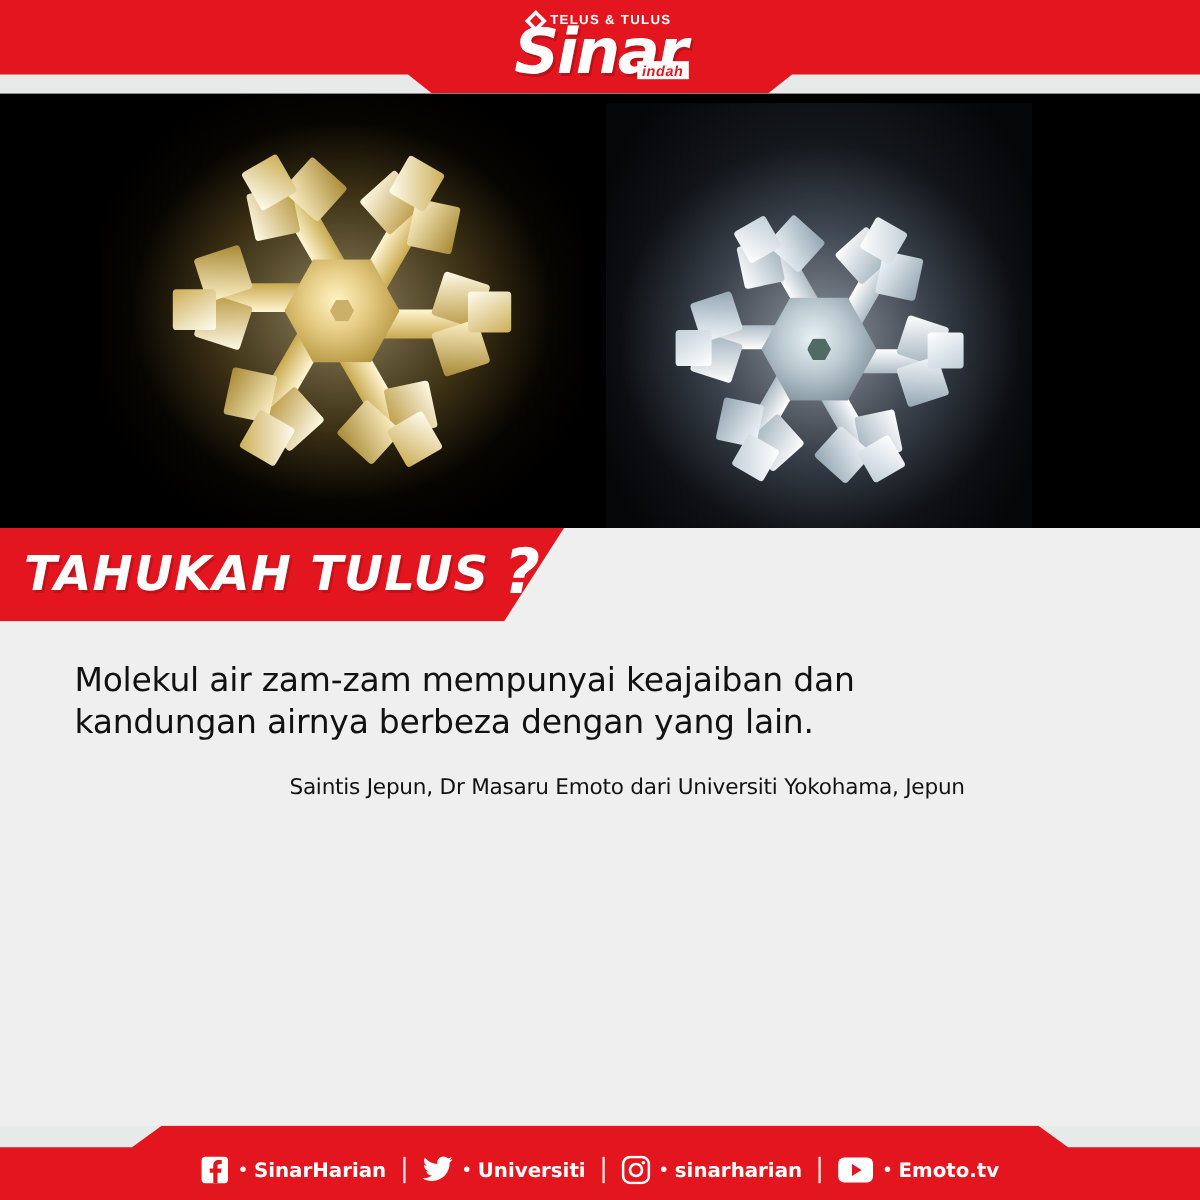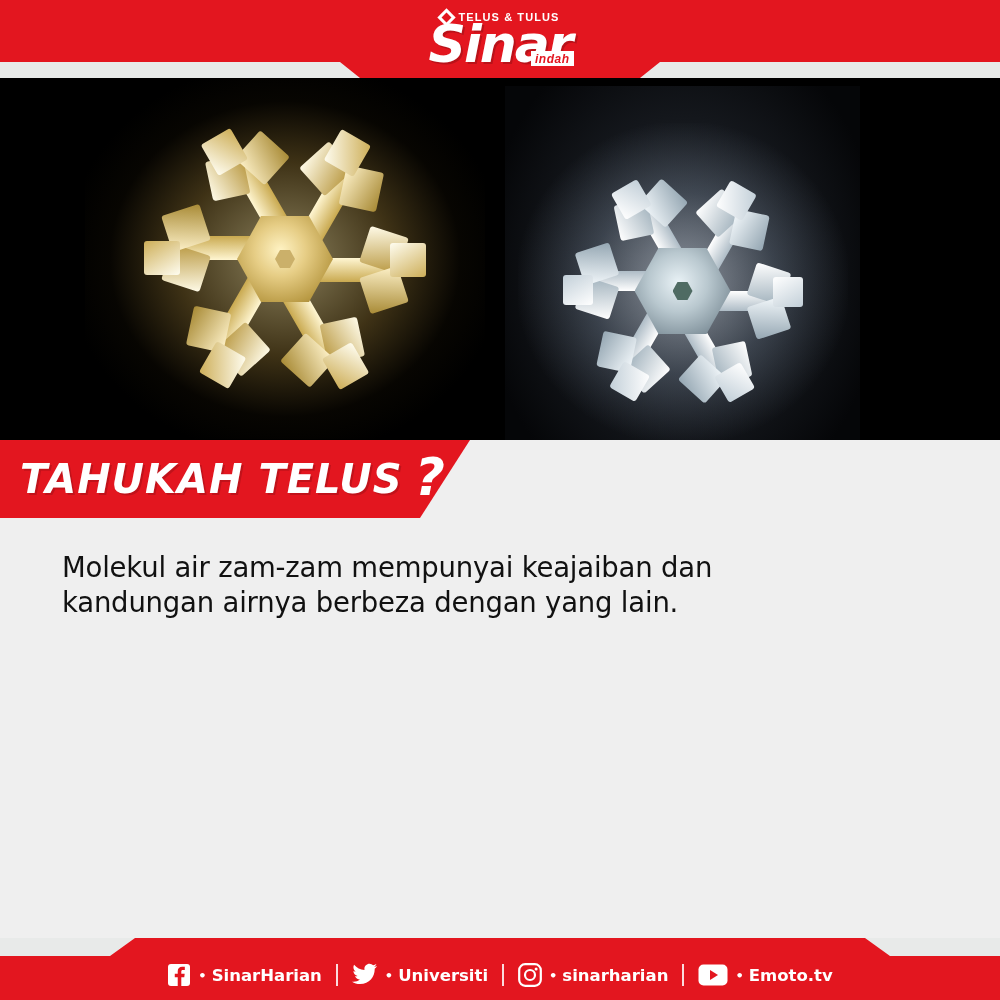--- a/index.html
+++ b/index.html
@@ -357,27 +357,28 @@
           </div>
         <div class="hexcore silver">
           <div class="inner-dot"></div>
         </div>
       </div>
     </div>
   </div>
 
   <div class="banner">
     <div class="banner-text">
-      <span class="banner-title">TAHUKAH TELUS</span>
+      <span class="banner-title">TAHUKAH TULUS</span>
       <span class="banner-q">?</span>
     </div>
   </div>
 
   <div class="content">
     <p class="para">Molekul air zam-zam mempunyai keajaiban dan kandungan airnya berbeza dengan yang lain.</p>
+    <div class="attribution">Saintis Jepun, Dr Masaru Emoto dari Universiti Yokohama, Jepun</div>
   </div>
 
   <div class="footer">
     <div class="footer-red"></div>
     <div class="social-row">
 
       <div class="social-item">
         <span class="si-icon">
           <svg width="24" height="24" viewBox="0 0 24 24">
               <rect x="1" y="1" width="22" height="22" rx="3" fill="#ffffff"></rect>

